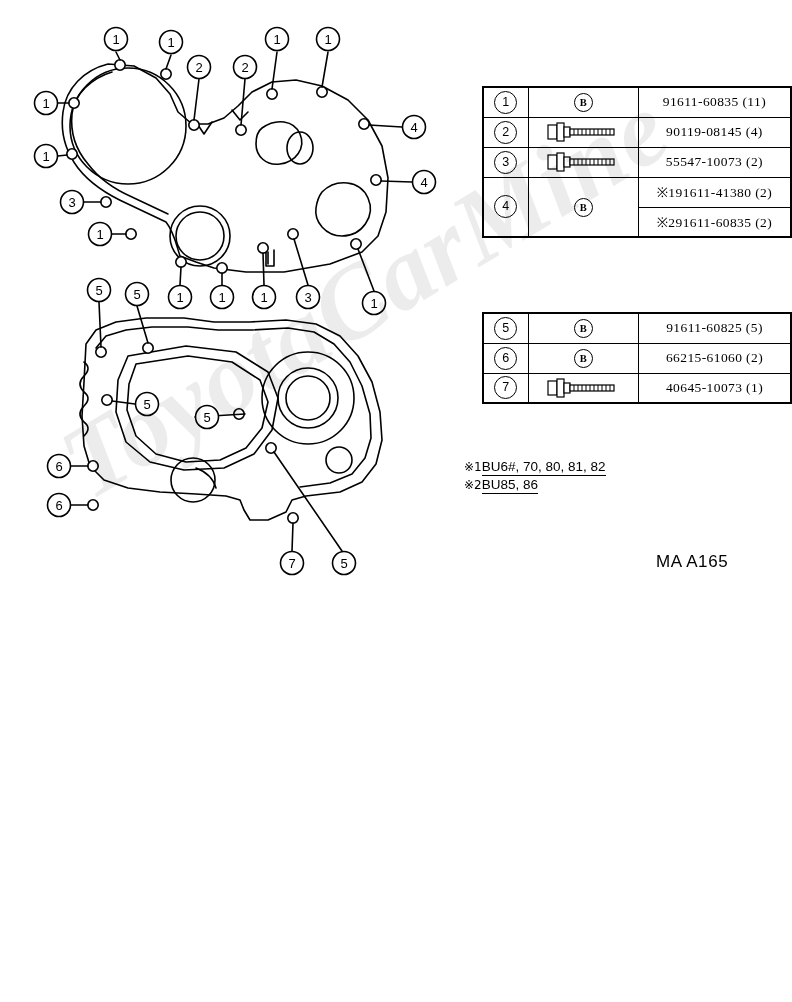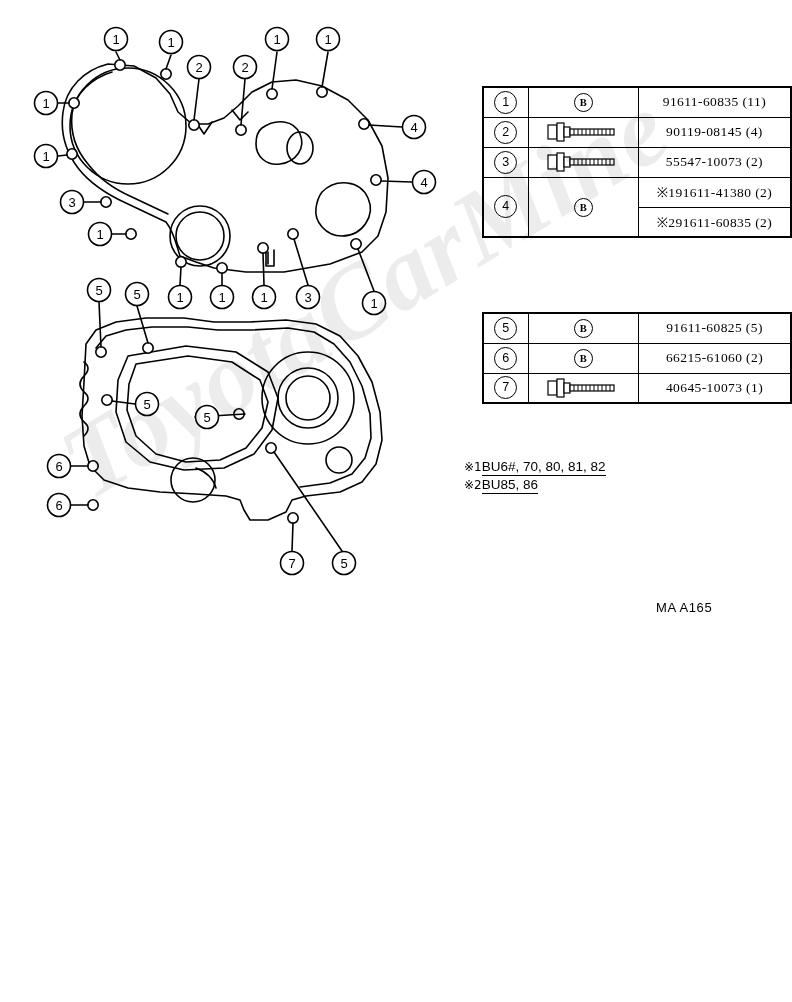--- a/index.html
+++ b/index.html
@@ -136,23 +136,23 @@
     font-size: 12px;
   }
   #notes .note-text {
     border-bottom: 1px solid #000;
     padding-bottom: 1px;
   }
 
   #figcode {
     position: absolute;
     left: 656px;
-    top: 600px;
+    top: 552px;
     font-family: "Liberation Sans", sans-serif;
-    font-size: 13px;
+    font-size: 17px;
     letter-spacing: 0.6px;
     z-index: 3;
   }
 </style>
 </head>
 <body>
 
 <div id="page">
 
   <div id="watermark">

